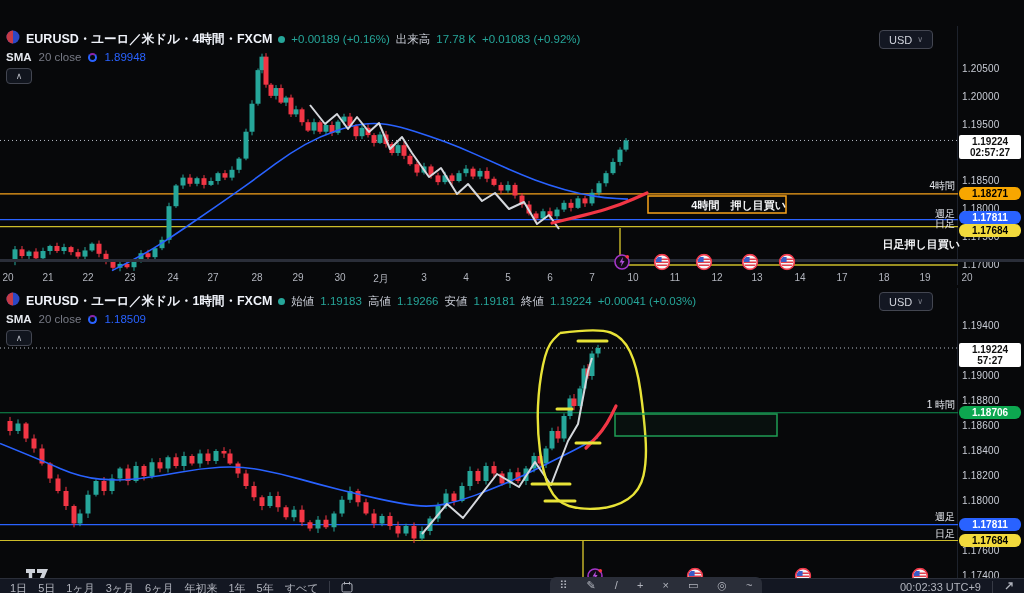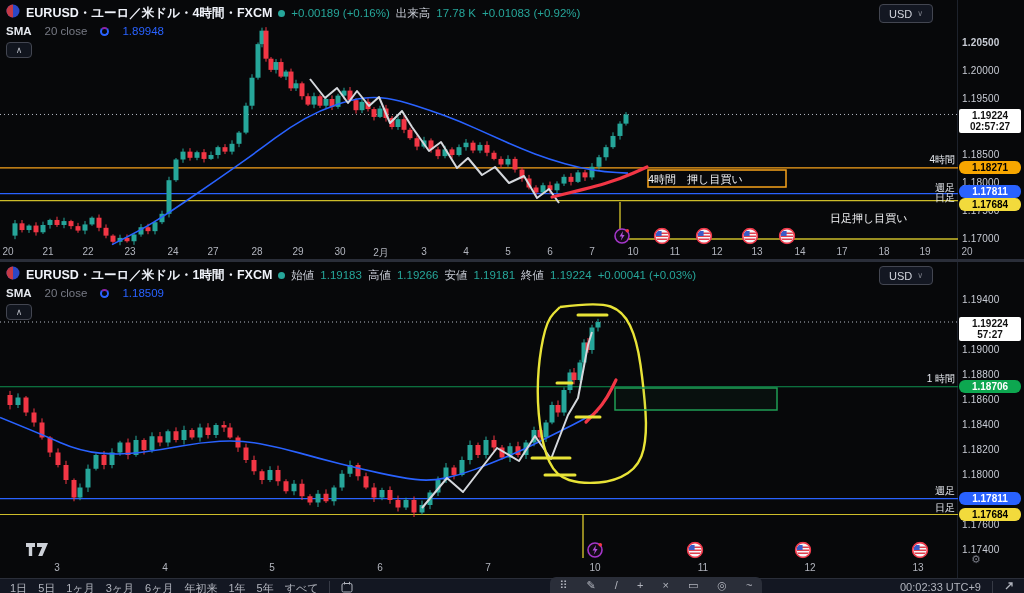--- a/index.html
+++ b/index.html
@@ -1,39 +1,39 @@
 <!DOCTYPE html>
 <html><head>
 <meta charset="utf-8">
 <style>
   html,body{margin:0;padding:0;background:#000;}
   *{box-sizing:border-box;}
   .app{position:relative;width:1024px;height:593px;background:#07080a;overflow:hidden;
        font-family:"Liberation Sans","DejaVu Sans",sans-serif;color:#d1d4dc;}
-  .pane{position:absolute;left:0;width:940px;background:#07080a;}
+  .pane{position:absolute;left:0;width:940px;background:#07080a;margin-top:26px;}
   #pane0{top:0;height:259px;}
   #pane1{top:262px;height:316px;}
   .pane-sep{position:absolute;top:259px;left:0;width:1024px;height:3px;background:#2a2e39;}
   svg.plot{position:absolute;top:0;left:0;display:block;}
   .axis-border{position:absolute;top:0;left:957px;width:1px;height:100%;background:#1d222c;}
   .ptick{position:absolute;left:962px;width:58px;font-size:10px;color:#c9cdd6;letter-spacing:.2px;}
   .ptag{position:absolute;left:959px;width:62px;text-align:center;font-size:10px;font-weight:700;
         border-radius:6px;padding:1px 0;line-height:11px;}
   .cur-tag{position:absolute;left:959px;width:62px;background:#fff;color:#111;text-align:center;
         font-size:10px;font-weight:700;border-radius:2px;padding:1px 0;line-height:11px;}
   .xtick{position:absolute;transform:translateX(-50%);font-size:10px;color:#b2b5be;white-space:nowrap;}
   .side-label{position:absolute;left:870px;width:85px;text-align:right;font-size:10px;color:#e8ebf1;white-space:nowrap;}
-  .ann-text{position:absolute;font-size:11px;font-weight:400;color:#f3f4f6;text-align:left;white-space:nowrap;}
+  .ann-text{position:absolute;font-size:11px;font-weight:700;color:#f3f4f6;text-align:right;white-space:nowrap;padding-left:28px;}
   .legend{position:absolute;top:4px;left:6px;z-index:6;}
   .legend-row{display:flex;align-items:center;gap:6px;white-space:nowrap;}
   .sym-title{font-weight:700;font-size:12.5px;color:#f0f3fa;}
   .status-dot{width:7px;height:7px;border-radius:50%;background:#26a69a;display:inline-block;}
   .stat-label{color:#c7cbd4;font-size:11.5px;}
   .stat-teal{color:#26a69a;font-size:11.5px;}
-  .legend-row2{display:flex;align-items:center;gap:13px;margin-top:3px;font-size:11.5px;}
+  .legend-row2{display:flex;align-items:center;gap:7px;margin-top:3px;font-size:11.5px;}
   .sma-name{color:#e6e9ef;font-weight:700;}
   .sma-meta{color:#787b86;}
   .sma-val{color:#2962ff;}
   .spinner{width:9px;height:9px;border-radius:50%;border:2px solid #2962ff;border-top-color:#8e24aa;display:inline-block;}
   .collapse-btn{margin-top:5px;width:26px;height:16px;border:1px solid #434651;border-radius:4px;
         background:rgba(19,23,34,.85);color:#b2b5be;font-size:9px;line-height:13px;text-align:center;padding:0;cursor:pointer;}
   .usd-btn{position:absolute;top:4px;right:7px;width:54px;height:19px;border:1px solid #434651;border-radius:4px;
         background:#131722;color:#d1d4dc;font-size:11px;display:flex;align-items:center;justify-content:center;gap:5px;cursor:pointer;z-index:6;}
   .usd-caret{color:#787b86;font-size:8px;}
   .icon-marker{position:absolute;width:17px;height:17px;transform:translate(-50%,-50%);cursor:pointer;z-index:4;}
@@ -279,21 +279,21 @@
           <line x1="626" y1="112.06912475182558" x2="626" y2="125.57176158144561" stroke="#26a69a" stroke-width="1"></line>
           <rect x="623.5" y="114.456" width="5" height="9.183999999999997" fill="#26a69a"></rect>
         </g>
         <path d="M112,244.6 Q140,230.6 155,221.36 Q170,212.12 185,201.76 Q200,191.4 215,181.04000000000002 Q230,170.68 245,160.04000000000002 Q260,149.4 275,138.2 Q290,127 305,118.6 Q320,110.2 335,105.16 Q350,100.12 362.5,98.3 Q375,96.47999999999999 387.5,98.58 Q400,100.68 415,105.44 Q430,110.2 445,115.80000000000001 Q460,121.4 475,128.12 Q490,134.84 505,141.56 Q520,148.28 535,153.88 Q550,159.48000000000002 565,163.68 Q580,167.88 592.5,169.84 Q605,171.8 616.5,172.44400000000002 L628,173.088" fill="none" stroke="#2962ff" stroke-width="1.6"></path>
         <polyline points="310,79 325,98 337,88 348,103 357,91 369,106 379,97 390,123 402,111 412,127 429,151 441,142 457,168 468,158 482,175 495,167 509,183 524,176 537,198 549,189 559,203" fill="none" stroke="#d5d8dd" stroke-width="2" stroke-linejoin="round"></polyline>
         <path d="M552,197 Q590,188 605,183.5 Q620,179 633.5,173 L647,167" fill="none" stroke="#f23645" stroke-width="3.2" stroke-linecap="round"></path>
         <line x1="620" y1="202" x2="620" y2="240" stroke="#cdbd2a" stroke-width="1.4"></line>
         <line x1="620" y1="239" x2="958" y2="239" stroke="#cdbd2a" stroke-width="1.4"></line>
         <rect x="648" y="170" width="138" height="17" fill="none" stroke="#f7a21b" stroke-width="1.5"></rect>
       </svg>
-      <div class="ptick" style="top: 37px; font-weight: bold;">1.20500</div>
+      <div class="ptick" style="top: 37px;">1.20500</div>
       <div class="ptick" style="top: 65px;">1.20000</div>
       <div class="ptick" style="top: 93px;">1.19500</div>
       <div class="ptick" style="top: 149px;">1.18500</div>
       <div class="ptick" style="top: 177px;">1.18000</div>
       <div class="ptick" style="top: 205px;">1.17500</div>
       <div class="ptick" style="top: 233px;">1.17000</div>
       <div class="ptag" style="top: 160.824px; background: rgb(247, 166, 0); color: rgb(0, 0, 0);">1.18271</div>
       <div class="ptag" style="top: 184.584px; background: rgb(41, 98, 255); color: rgb(255, 255, 255);">1.17811</div>
       <div class="ptag" style="top: 197.696px; background: rgb(242, 218, 60); color: rgb(0, 0, 0);">1.17684</div>
       <div class="cur-tag" style="top: 109.456px;">

